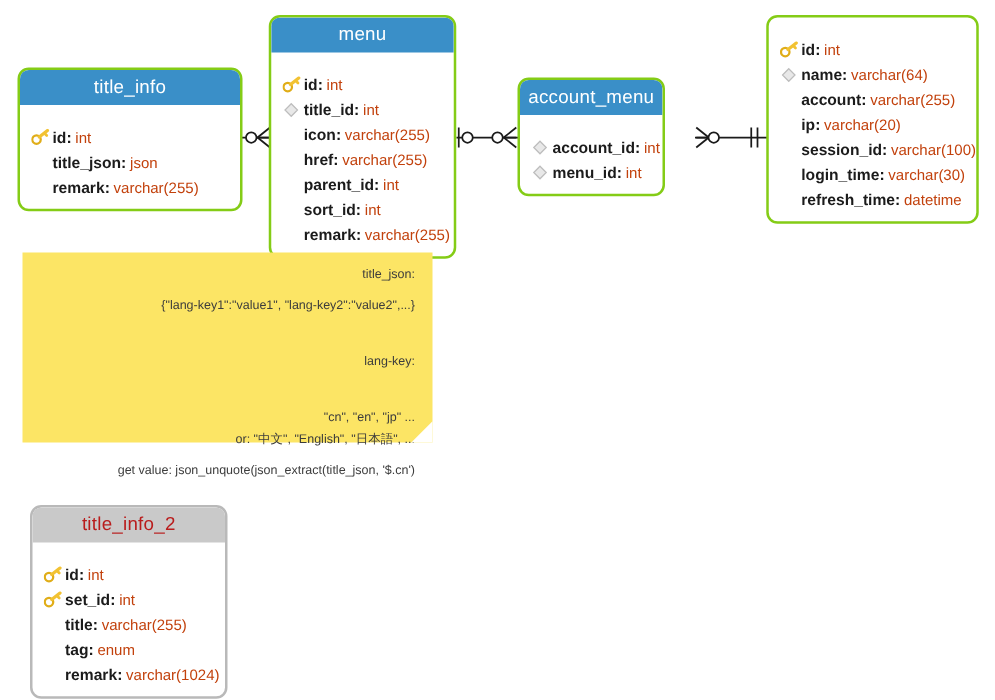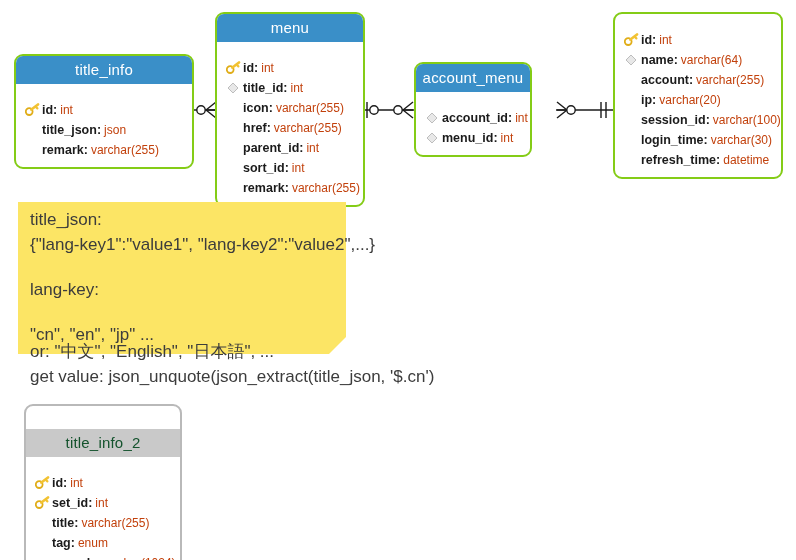--- a/index.html
+++ b/index.html
@@ -34,22 +34,21 @@
     background: #3a8fc8;
     color: #ffffff;
     font-size: 15px;
     text-align: center;
     padding: 5px 6px 6px 6px;
     letter-spacing: 0.2px;
     white-space: nowrap;
   }
   .entity.gray .entity-header {
     background: #c9c9c9;
-    color: #14532d;
-    margin-top: 23px;
+    color: #b91c1c;
   }
   .entity-body {
     padding: 16px 8px 7px 6px;
   }
   .field-row {
     display: flex;
     align-items: center;
     height: 20px;
     white-space: nowrap;
   }
@@ -77,24 +76,25 @@
     color: #c2410c;
   }
 
   
   .note {
     position: absolute;
     background: #fce565;
     padding: 11px 14px 10px 12px;
   }
   .note-line {
-    font-size: 17px;
+    font-size: 10px;
     color: #3c3c3c;
     line-height: 14px;
     white-space: nowrap;
+    text-align: right;
   }
   .note-line.gap { margin-bottom: 11px; }
   .note-line.tight { margin-bottom: 3px; margin-top: 31px; }
   .note-fold {
     position: absolute;
     right: 0; bottom: 0;
     width: 0; height: 0;
     border-left: 17px solid transparent;
     border-bottom: 17px solid #ffffff;
   }

